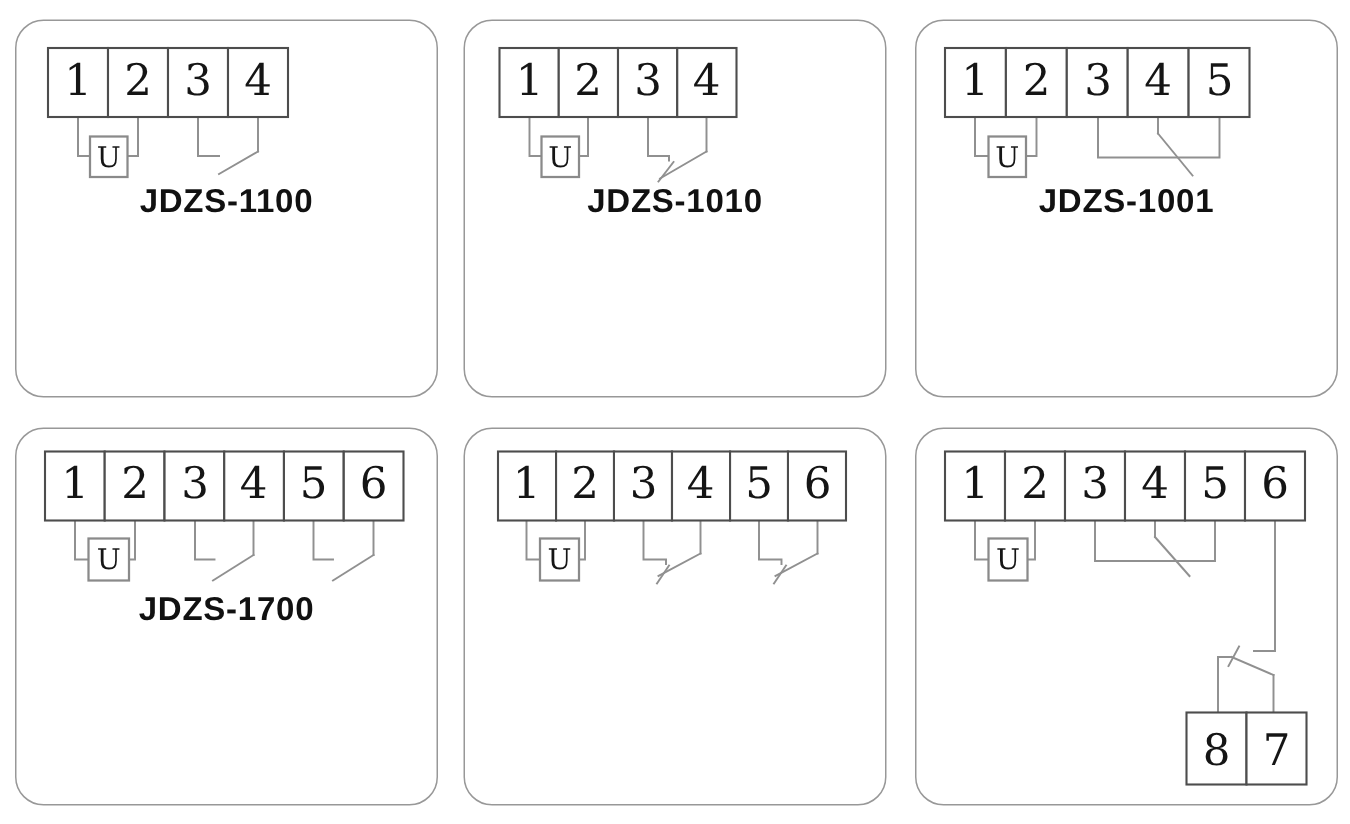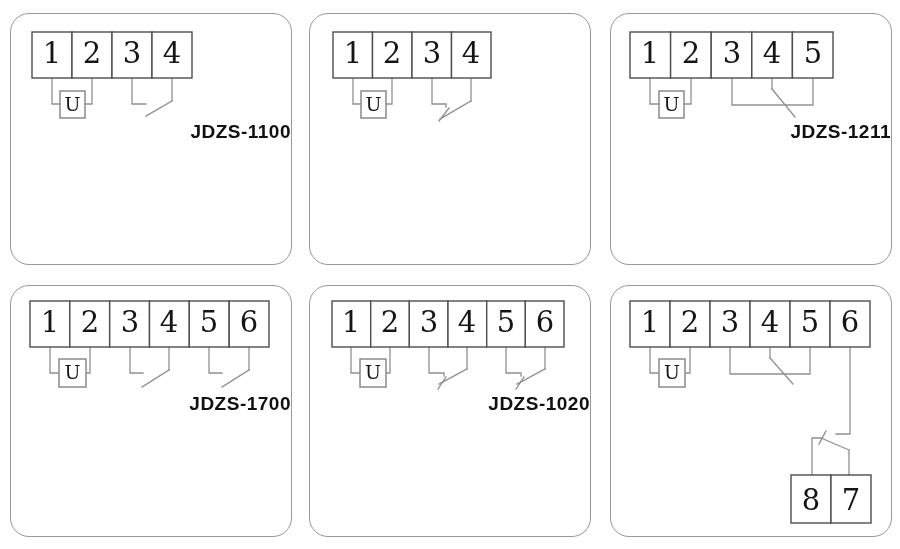--- a/index.html
+++ b/index.html
@@ -57,24 +57,24 @@
     font-family: "DejaVu Serif", "Liberation Serif", serif;
     font-size: 19px;
     fill: #151515;
     text-anchor: middle;
   }
   .model {
     position: absolute;
     top: 107px;
     left: 0;
     right: 0;
-    text-align: right;
+    text-align: center;
     font-family: "Liberation Sans", sans-serif;
     font-weight: bold;
-    font-size: 19px;
+    font-size: 22px;
     letter-spacing: 0.5px;
     color: #111111;
   }
 </style>
 </head>
 <body>
 
 <div id="stage">
 
   <section class="panel" style="left:10px; top:13px;">
@@ -110,20 +110,21 @@
       <text class="ulabel" x="63.5" y="97">U</text>
       <rect class="cell" x="23" y="18" width="39.5" height="46"></rect>
       <rect class="cell" x="62.5" y="18" width="39.5" height="46"></rect>
       <rect class="cell" x="102" y="18" width="39.5" height="46"></rect>
       <rect class="cell" x="141.5" y="18" width="39.5" height="46"></rect>
       <text class="num" x="43" y="49">1</text>
       <text class="num" x="82" y="49">2</text>
       <text class="num" x="122" y="49">3</text>
       <text class="num" x="161" y="49">4</text>
     </svg>
+    <div class="model">JDZS-1010</div>
   </section>
 
   <section class="panel" style="left:610px; top:13px;">
     <svg width="279" height="249" viewBox="0 0 279 249">
       <path class="wire" d="M39,64 V90 H48"></path>
       <path class="wire" d="M80,64 V90 H73"></path>
       <path class="wire" d="M121,64 V91 H202 V64"></path>
       <path class="wire" d="M161,64 V75"></path>
       <path class="wire" d="M161,75 L184,103"></path>
       <rect class="ubox" x="48" y="77" width="25" height="27"></rect>
@@ -132,21 +133,21 @@
       <rect class="cell" x="59.6" y="18" width="40.6" height="46"></rect>
       <rect class="cell" x="100.2" y="18" width="40.6" height="46"></rect>
       <rect class="cell" x="140.8" y="18" width="40.6" height="46"></rect>
       <rect class="cell" x="181.4" y="18" width="40.6" height="46"></rect>
       <text class="num" x="39" y="49">1</text>
       <text class="num" x="80" y="49">2</text>
       <text class="num" x="121" y="49">3</text>
       <text class="num" x="161" y="49">4</text>
       <text class="num" x="202" y="49">5</text>
     </svg>
-    <div class="model">JDZS-1211</div>
+    <div class="model">JDZS-1001</div>
   </section>
 
   <section class="panel" style="left:10px; top:285px;">
     <svg width="279" height="249" viewBox="0 0 279 249">
       <path class="wire" d="M39,61 V87 H48"></path>
       <path class="wire" d="M79,61 V87 H75"></path>
       <path class="wire" d="M119,61 V87 H132"></path>
       <path class="wire" d="M158,61 V84"></path>
       <path class="wire" d="M158,84 L131,101"></path>
       <path class="wire" d="M198,61 V87 H211"></path>
@@ -190,21 +191,20 @@
       <rect class="cell" x="138" y="15" width="38.7" height="46"></rect>
       <rect class="cell" x="176.7" y="15" width="38.7" height="46"></rect>
       <rect class="cell" x="215.3" y="15" width="38.7" height="46"></rect>
       <text class="num" x="41" y="46">1</text>
       <text class="num" x="80" y="46">2</text>
       <text class="num" x="119" y="46">3</text>
       <text class="num" x="157" y="46">4</text>
       <text class="num" x="196" y="46">5</text>
       <text class="num" x="235" y="46">6</text>
     </svg>
-    <div class="model">JDZS-1020</div>
   </section>
 
   <section class="panel" style="left:610px; top:285px;">
     <svg width="279" height="249" viewBox="0 0 279 249">
       <path class="wire" d="M39,61 V87 H48"></path>
       <path class="wire" d="M79,61 V87 H74"></path>
       <path class="wire" d="M119,61 V88 H199 V61"></path>
       <path class="wire" d="M159,61 V72"></path>
       <path class="wire" d="M159,72 L182,98"></path>
       <path class="wire" d="M239,61 V148 H225"></path>

